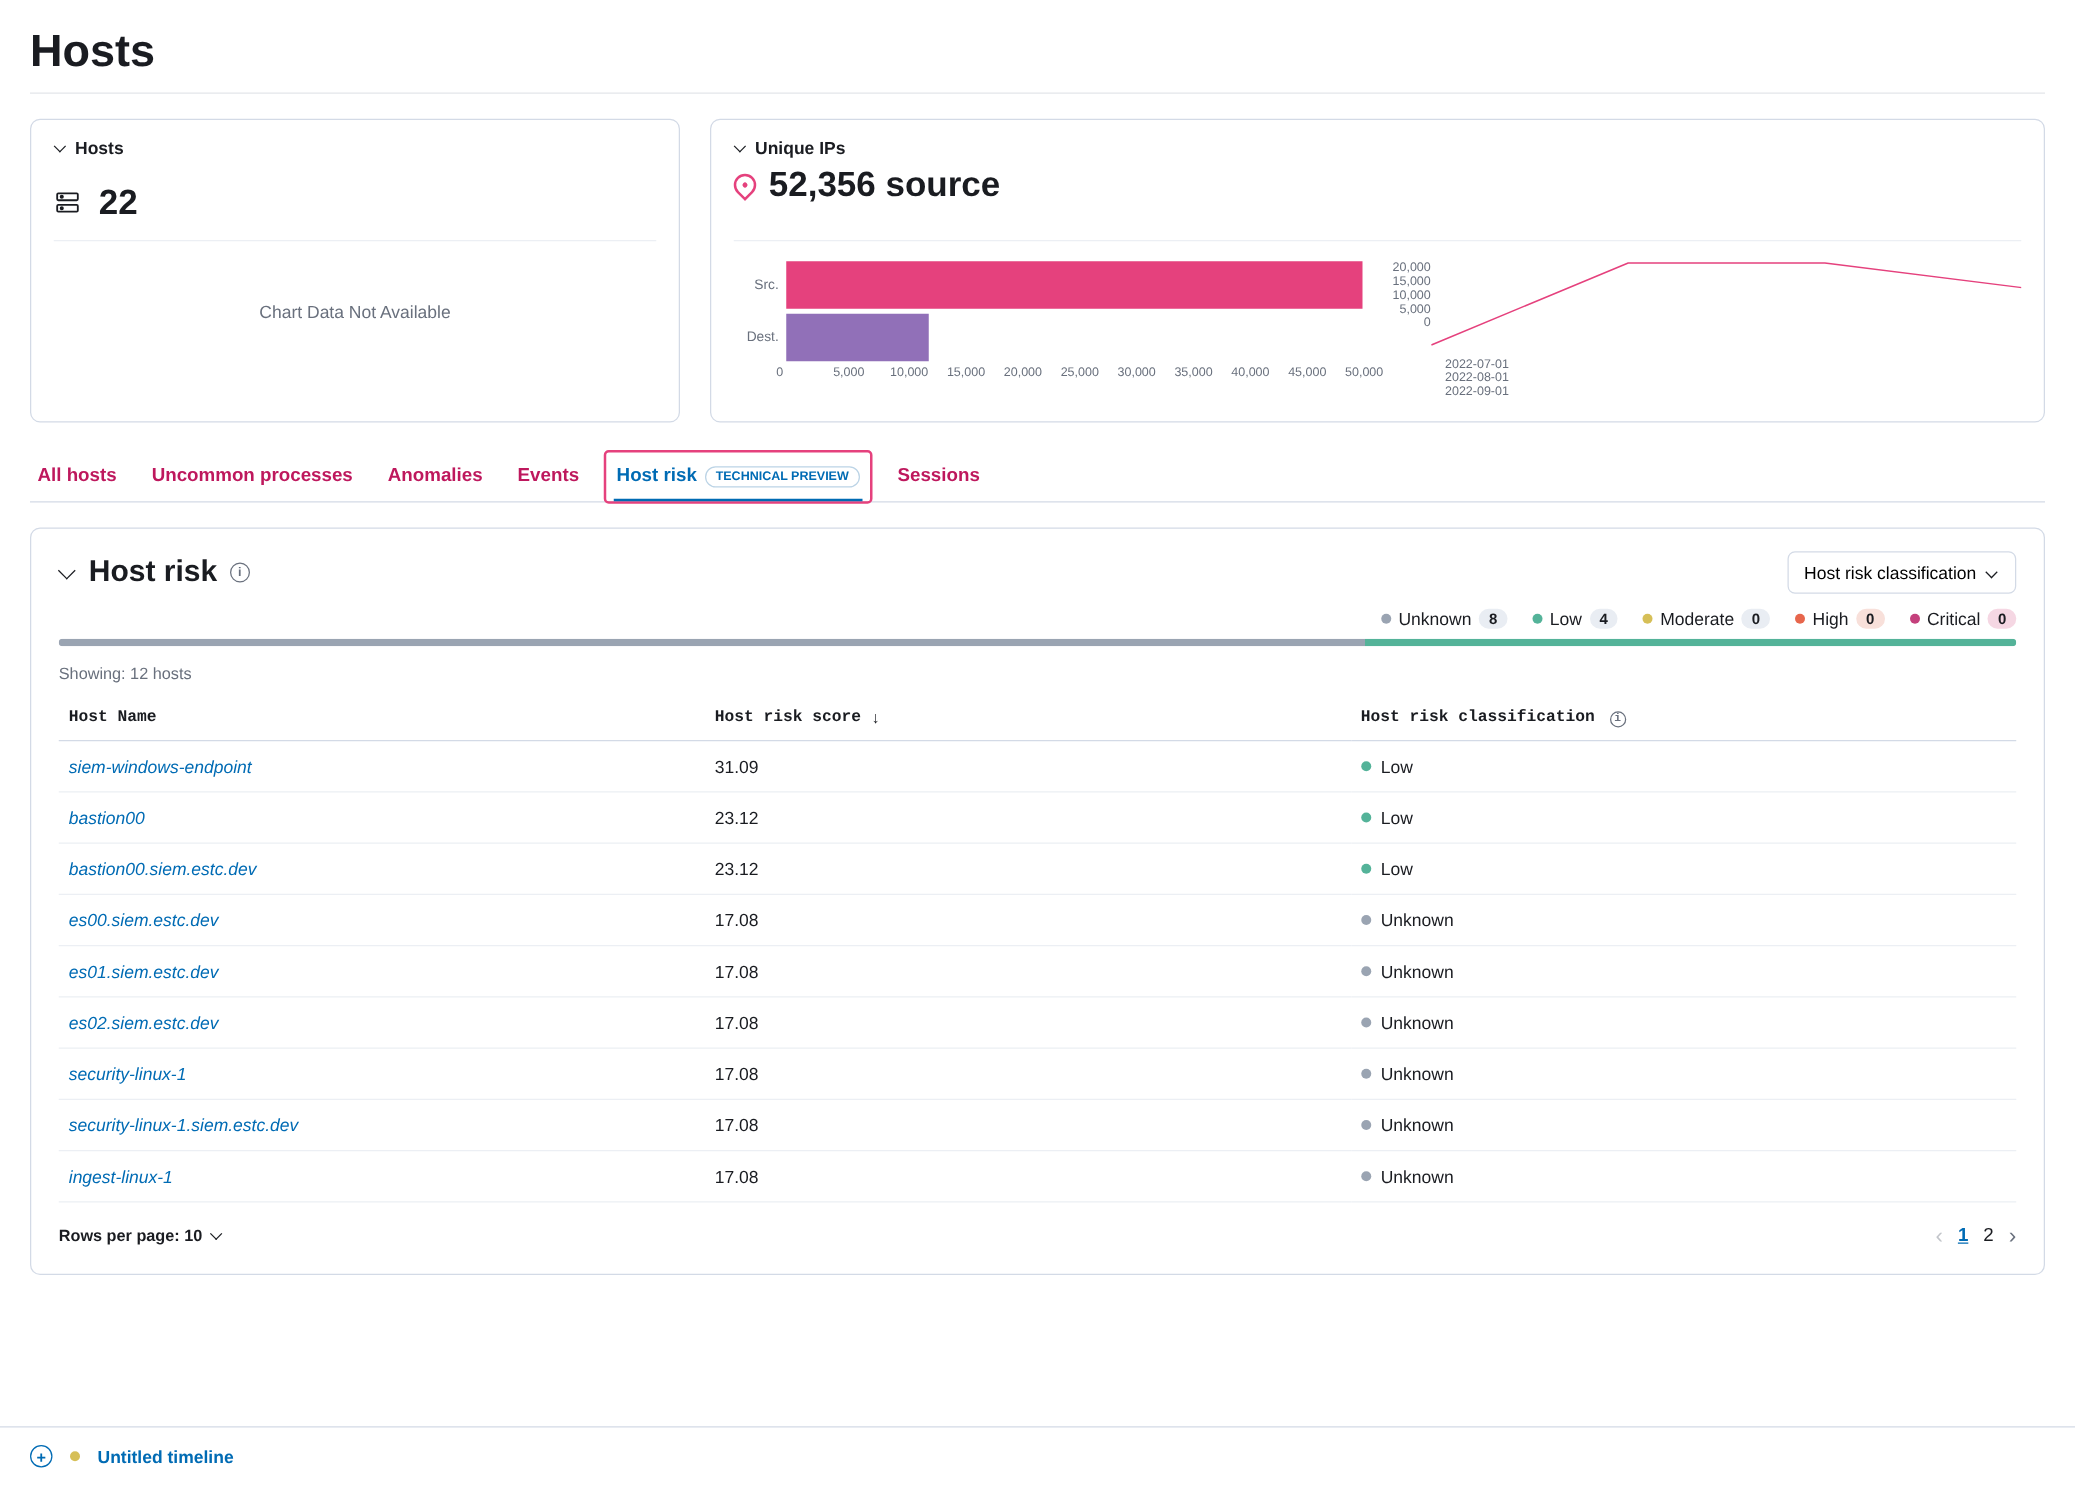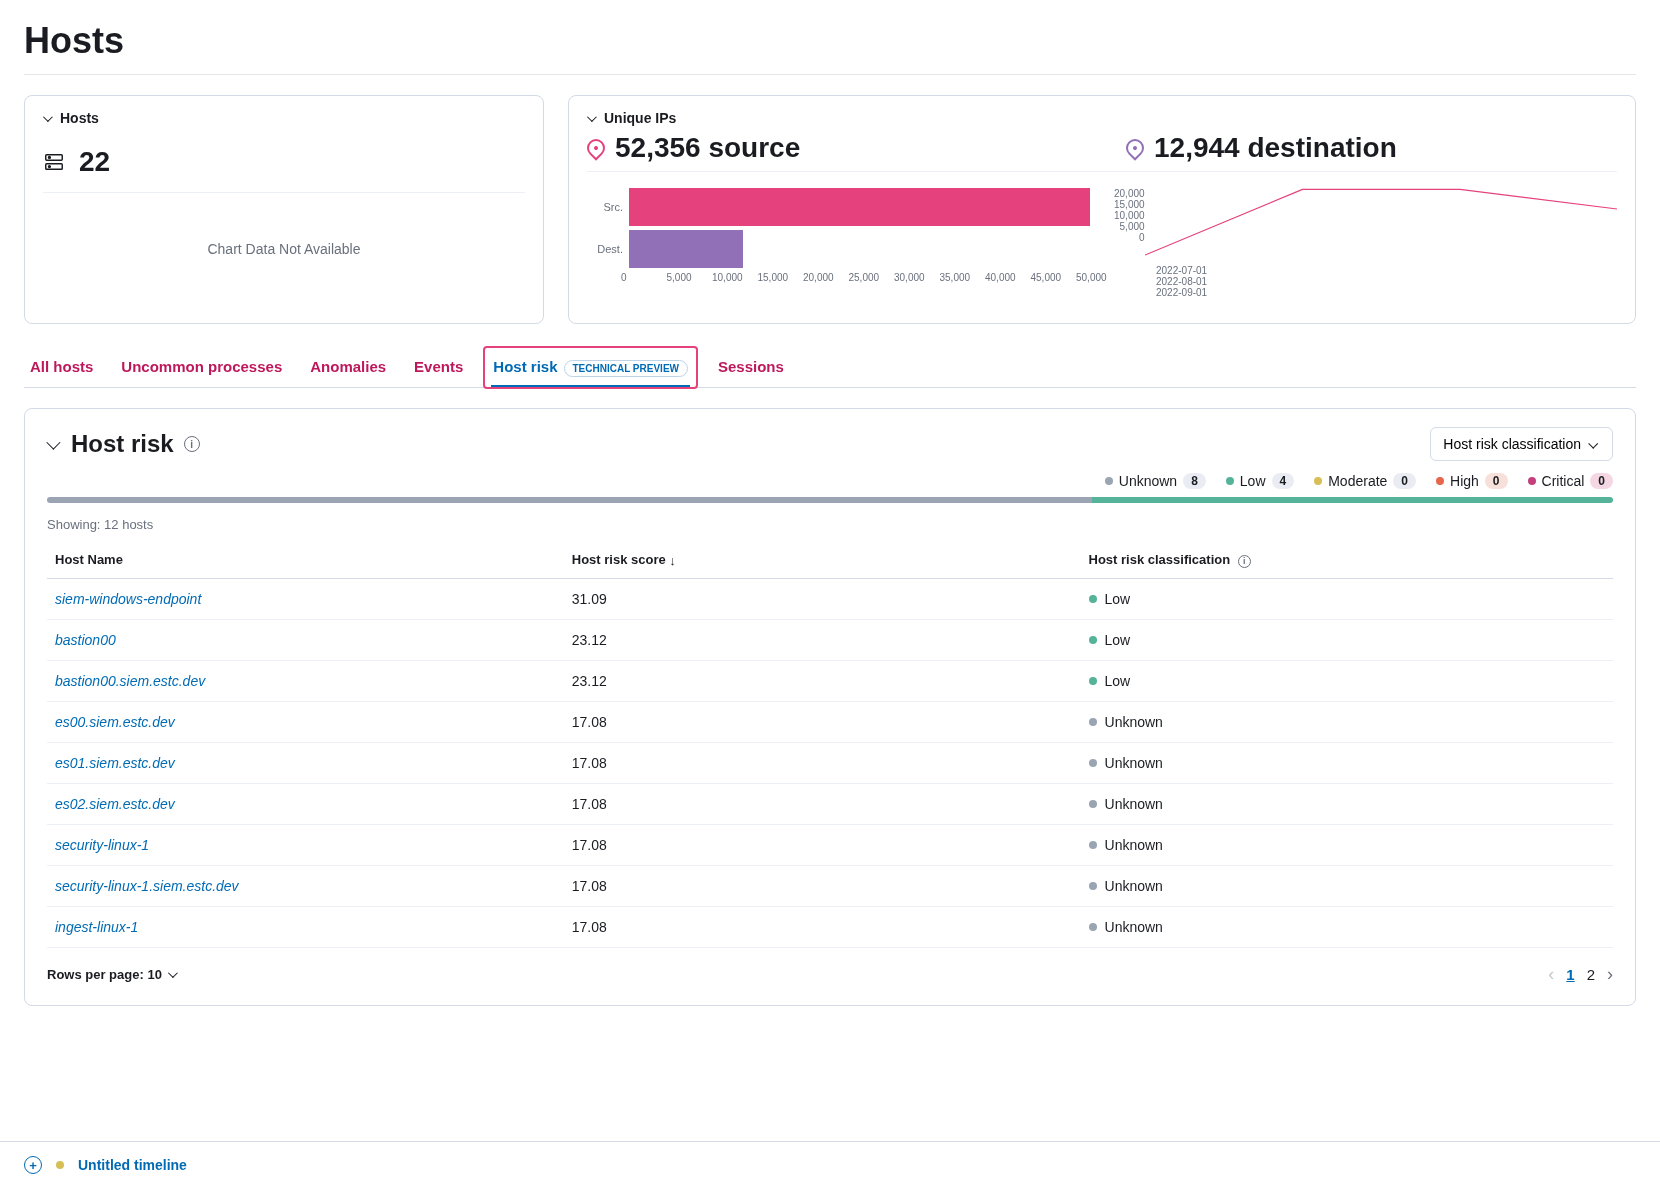--- a/index.html
+++ b/index.html
@@ -70,21 +70,21 @@
   .no-data {
     text-align: center;
     color: #69707d;
     padding: 48px 0;
     border-top: 1px solid #eceff4;
     margin-top: 4px;
   }
   .ips-stats {
     display: flex; gap: 48px;
     border-bottom: 1px solid #eceff4;
-    padding-bottom: 7px;
+    padding-bottom: 28px;
   }
   .ip-stat { display: flex; align-items: center; gap: 10px; }
   .pin {
     width: 18px; height: 18px; display: inline-block;
     border: 2px solid;
     border-radius: 50% 50% 50% 0;
     transform: rotate(-45deg);
     position: relative;
   }
   .pin::after{ content:''; position:absolute; left:50%; top:50%; width:4px; height:4px; background: currentColor; border-radius:50%; transform: translate(-50%,-50%);}
@@ -195,21 +195,21 @@
 
   .dist-bar { height:6px; display:flex; margin-top:8px; border-radius:3px; overflow:hidden;}
   .dist-unknown{ background:#9aa4b2; }
   .dist-low{ background:#54b399; }
 
   .showing { color:#69707d; font-size:13px; margin:14px 0 10px 0; }
 
   table.host-table { width:100%; border-collapse: collapse; }
   table.host-table th {
     text-align:left; font-weight:700; font-size:13px;
-    padding: 10px 8px; border-bottom:1px solid #d3dae6;
+    padding: 10px 8px; border-bottom:1px solid #d3dae6;font-family:Liberation Mono, monospace;
   }
   table.host-table td {
     padding: 12px 8px; border-bottom:1px solid #eceff4;
     font-size:14px;
   }
   td.hostname a { color:#006bb4; text-decoration:none; cursor:pointer;font-style:italic; }
   .class-cell { display:flex; align-items:center; gap:8px; }
   .sort-arrow { display:inline-block; transform: translateY(1px);}
 
   .table-footer {
@@ -267,24 +267,20 @@
 
     <div class="card card-ips">
       <div class="card-header">
         <span class="chev chev-sm"></span>
         <span>Unique IPs</span>
       </div>
       <div class="ips-stats">
         <div class="ip-stat" style="flex:1">
           <span class="pin pin-src"></span>
           <span class="ip-num">52,356 source</span>
-        </div>
-        <div class="ip-stat" style="flex:1">
-          <span class="pin pin-dst"></span>
-          <span class="ip-num">12,944 destination</span>
         </div>
       </div>
       <div class="ips-charts">
         <div class="bar-chart">
           <div class="bar-row">
             <div class="bar-label">Src.</div>
             <div class="bar-track">
                 <div class="bar-fill bar-src" id="bar-src" style="width: 100%;"></div>
               </div>
           </div>

